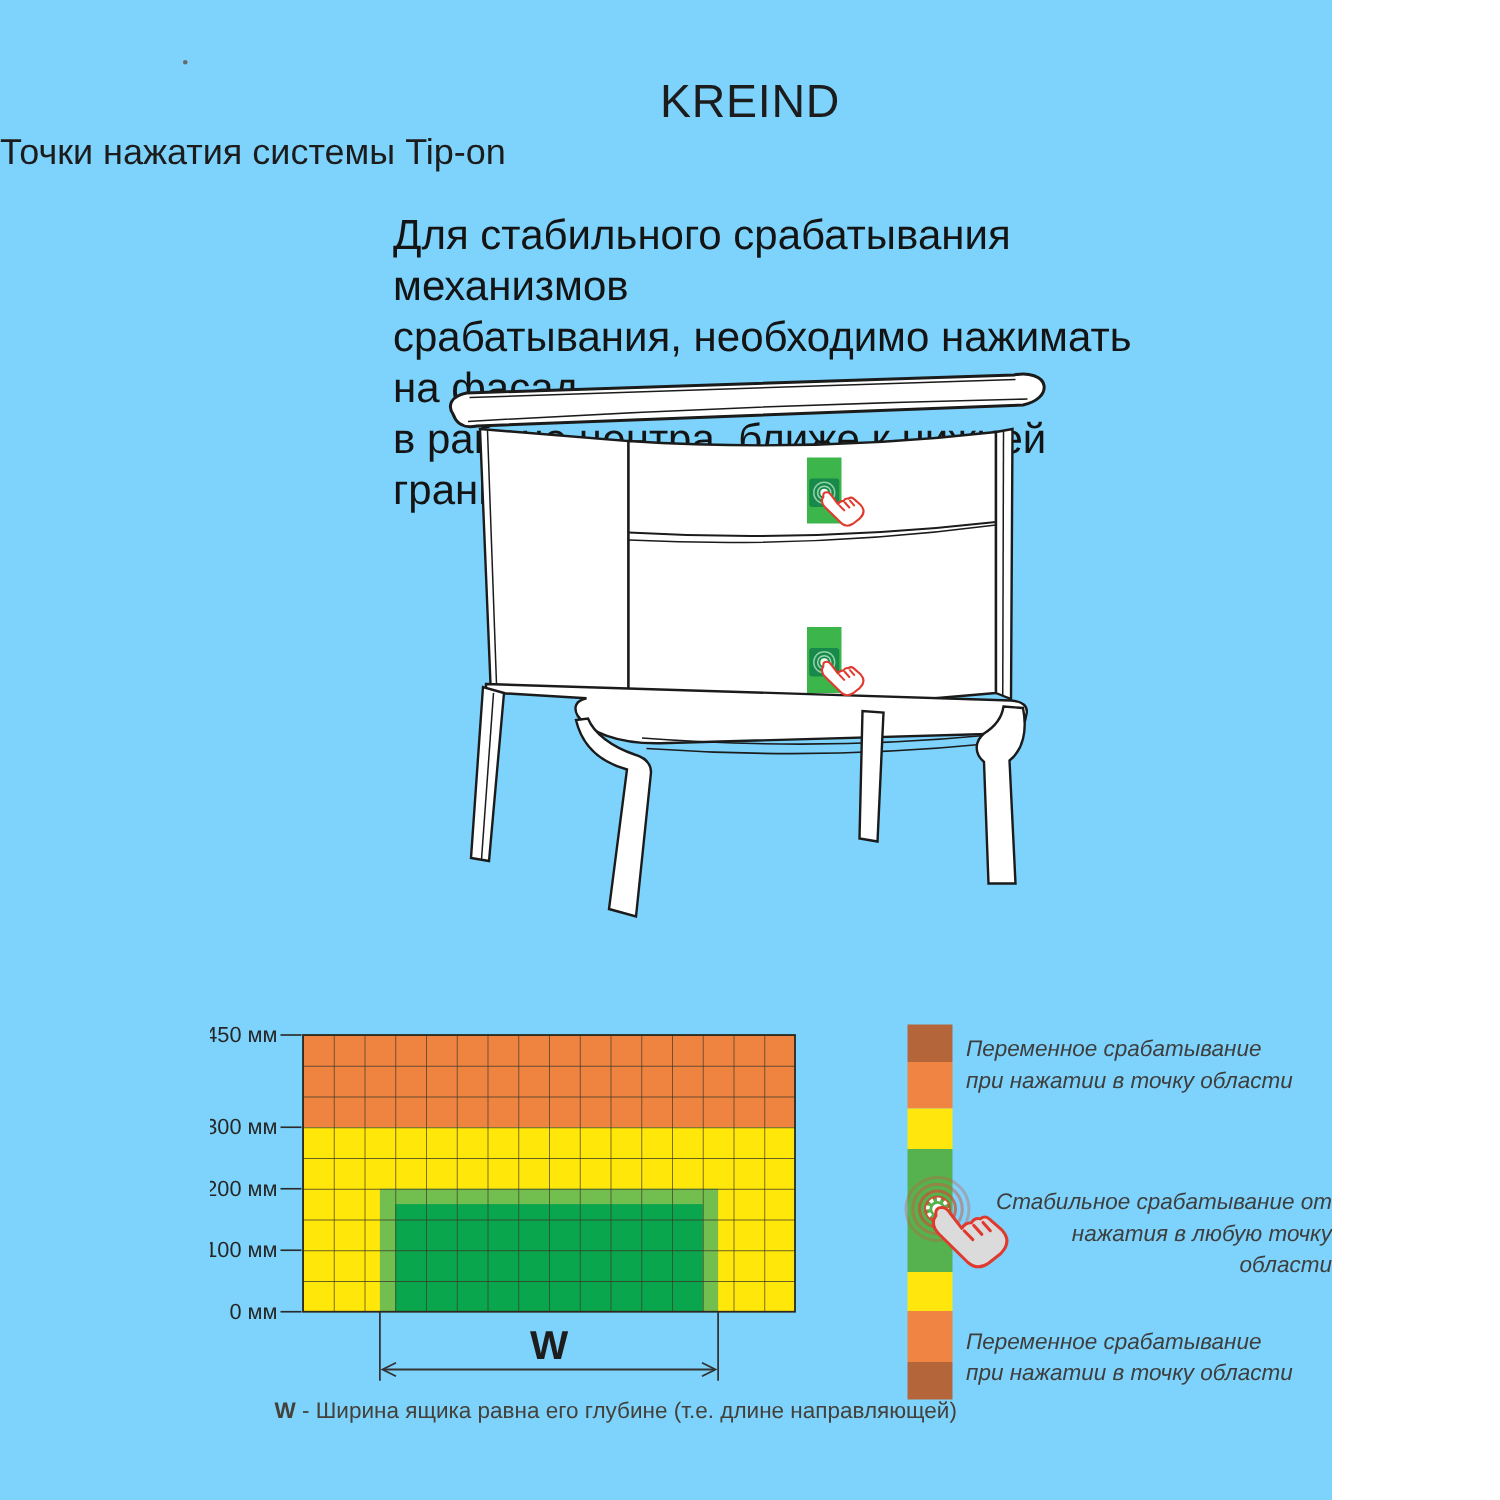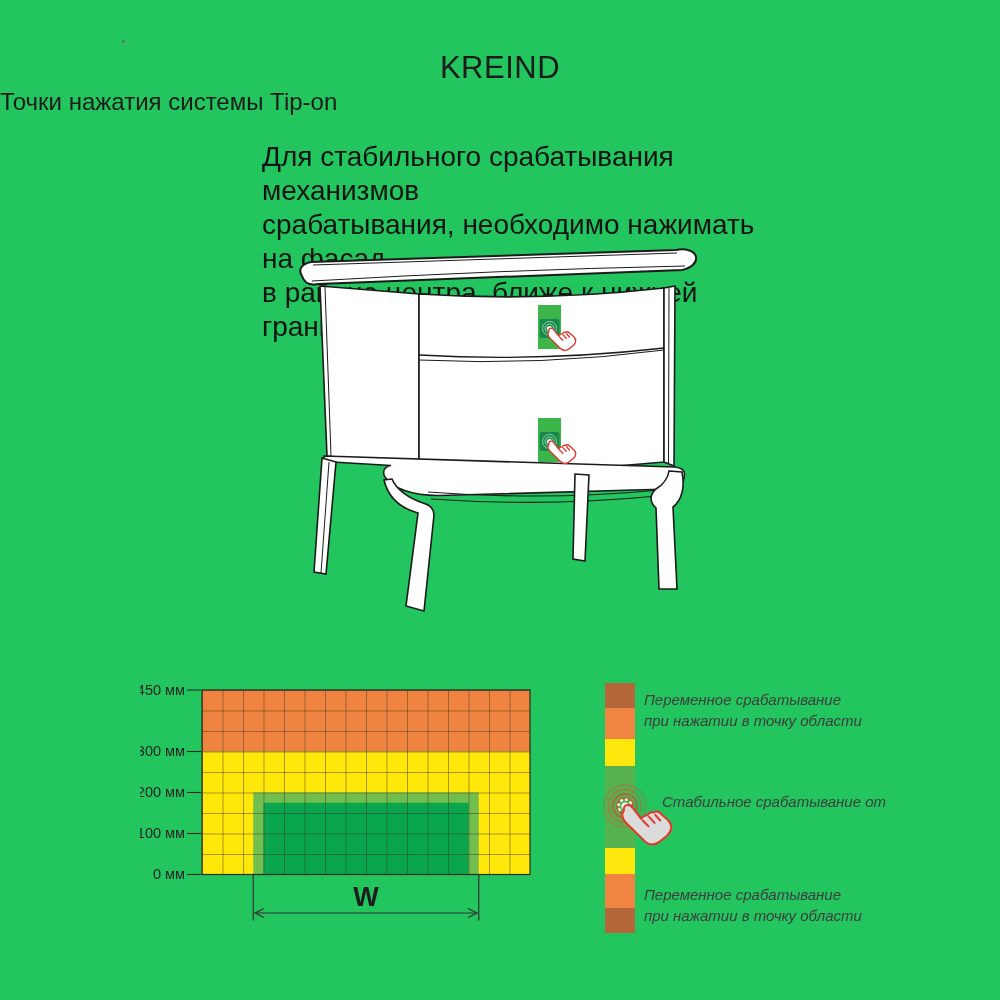--- a/index.html
+++ b/index.html
@@ -1,16 +1,16 @@
 <!DOCTYPE html>
 <html><head>
 <meta charset="utf-8">
 <style>
   html,body{margin:0;padding:0;background:#ffffff;}
-  .page{position:relative;width:1000px;height:1000px;background:#22c55e;overflow:hidden;
+  .page{position:relative;width:888px;height:1000px;background:#7dd3fc;overflow:hidden;
         font-family:"Liberation Sans", sans-serif;color:#1a1a1a;}
   .abs{position:absolute;}
   .stray-dot{position:absolute;left:122px;top:40px;width:3px;height:3px;border-radius:50%;background:#6a6a6a;}
   .brand{left:0;top:50px;width:1000px;text-align:center;font-size:31px;letter-spacing:.5px;color:#1c1c1c;}
   .subtitle{left:0;top:88px;width:1000px;text-align:left;font-size:24px;color:#1c1c1c;}
   .desc{left:262px;top:140px;width:500px;font-size:28px;line-height:34px;color:#141414;}
   .legend-bar{left:605px;top:683px;width:30px;}
   .legend-bar .seg{width:30px;}
   .seg-brown{background:#B4663A;}
   .seg-orange{background:#F08442;}
@@ -137,20 +137,21 @@
     <g stroke="#333333" stroke-width="1.2" fill="none">
       <line x1="113.25" y1="202.5" x2="113.25" y2="248.5"></line>
       <line x1="338.75" y1="202.5" x2="338.75" y2="248.5"></line>
       <line x1="116" y1="241" x2="336" y2="241"></line>
       <path d="M 124,236.5 L 115,241 L 124,245.5"></path>
       <path d="M 328,236.5 L 337,241 L 328,245.5"></path>
     </g>
     <text x="226" y="234" text-anchor="middle" font-size="27" font-weight="600" fill="#1d1d1d">W</text>
   </svg>
 
+  <div class="abs caption"><b>W</b><span> - Ширина ящика равна его глубине (т.е. длине направляющей)</span></div>
 
   <div class="abs legend-bar">
     <div class="seg seg-brown" style="height:25px"></div>
     <div class="seg seg-orange" style="height:31px"></div>
     <div class="seg seg-yellow" style="height:27px"></div>
     <div class="seg seg-green" style="height:82px"></div>
     <div class="seg seg-yellow" style="height:26px"></div>
     <div class="seg seg-orange" style="height:34px"></div>
     <div class="seg seg-brown" style="height:25px"></div>
   </div>
@@ -166,19 +167,20 @@
       <use href="#hand-shape" fill="#DBDBDB" stroke="#E03A2F" stroke-width="1.4" stroke-linejoin="round" stroke-linecap="round"></use>
     </g>
   </svg>
 
   <div class="abs legend-text lt-1">
     <div>Переменное срабатывание</div>
     <div>при нажатии в точку области</div>
   </div>
   <div class="abs legend-text lt-2">
     <div>Стабильное срабатывание от</div>
+    <div>нажатия в любую точку области</div>
   </div>
   <div class="abs legend-text lt-3">
     <div>Переменное срабатывание</div>
     <div>при нажатии в точку области</div>
   </div>
 
 </div>
 
 </body></html>

